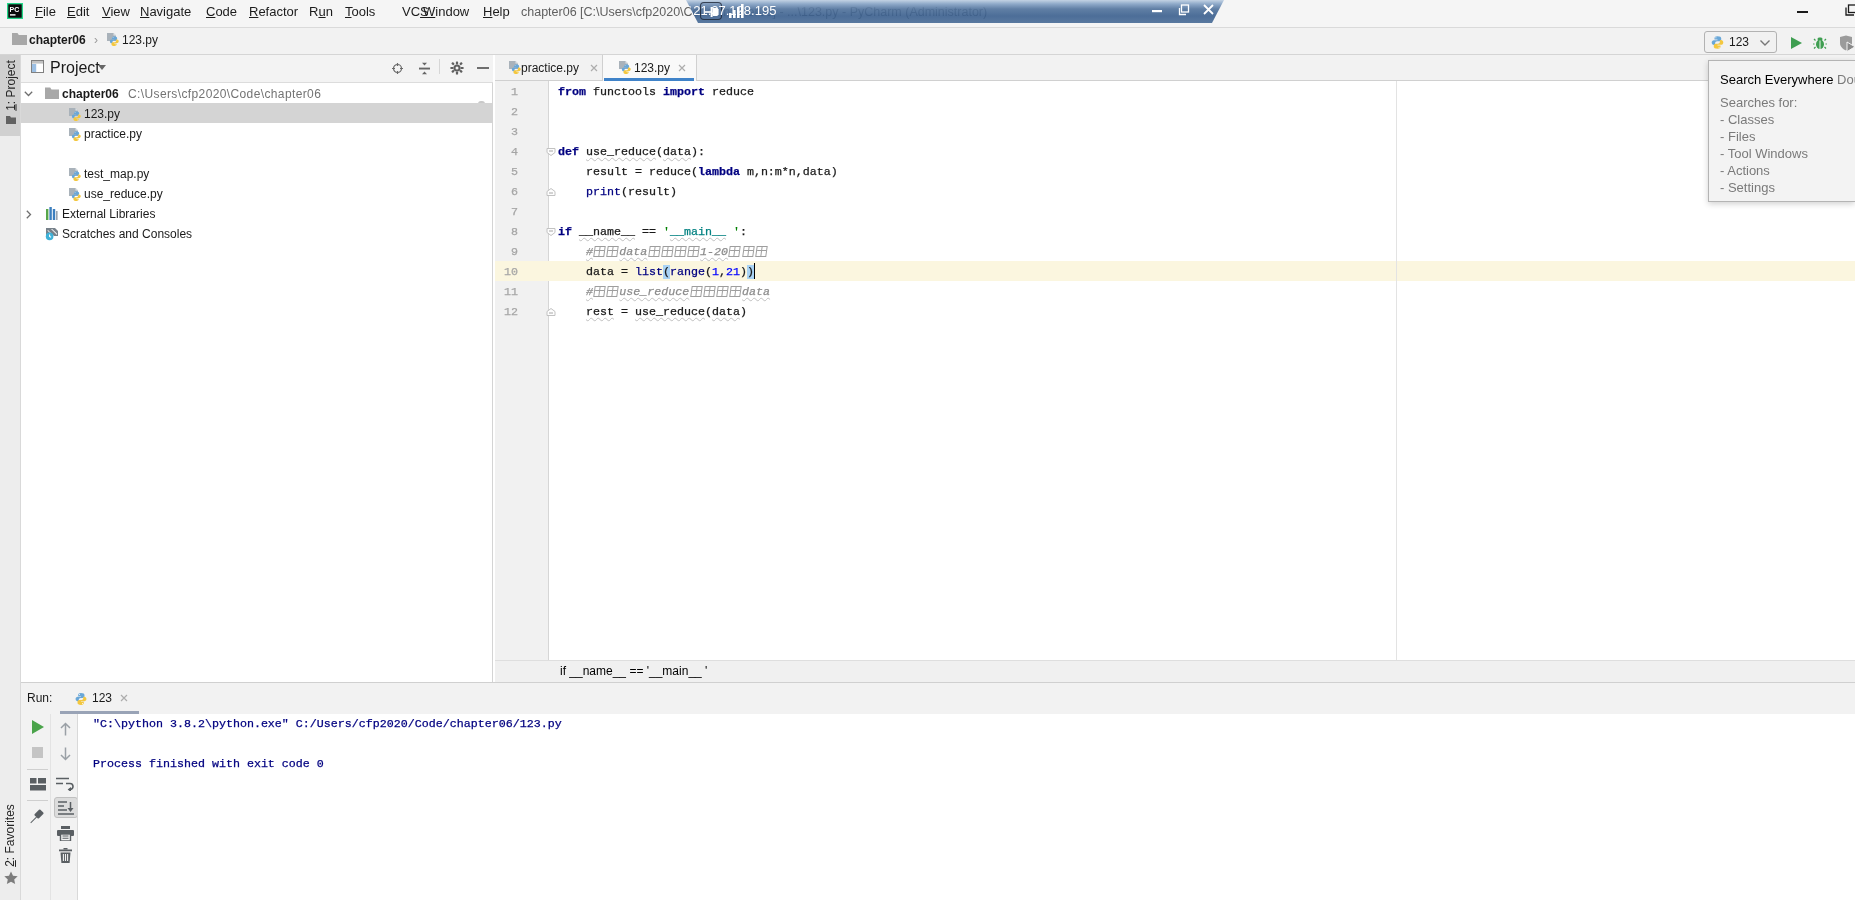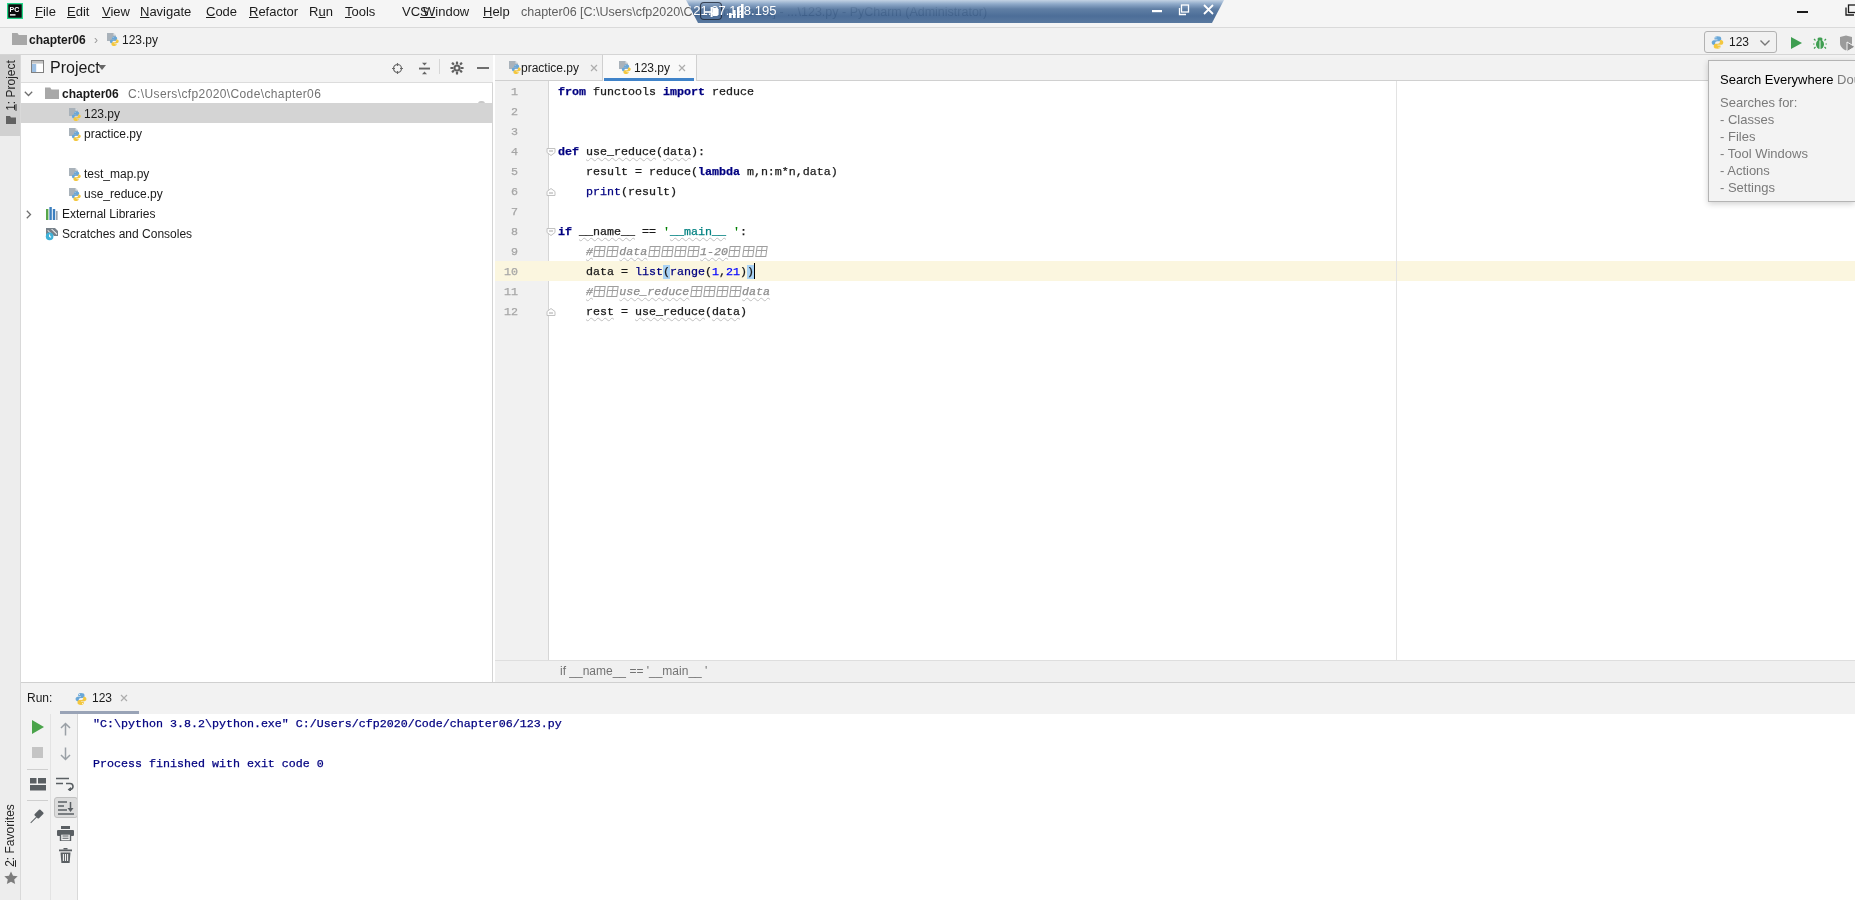--- a/index.html
+++ b/index.html
@@ -328,21 +328,21 @@
 <svg class="abs" style="left:546px;top:227px" width="10" height="10" viewBox="0 0 10 10">
     <path fill="#fdfdfd" stroke="#c2c2c2" d="M1 1.5h8v4L5 8.5 1 5.5z"></path>
     <path stroke="#a8a8a8" d="M3 4h4"></path>
   </svg>
 <svg class="abs" style="left:546px;top:307px" width="10" height="10" viewBox="0 0 10 10">
     <path fill="#fdfdfd" stroke="#c2c2c2" d="M5 1.5l4 3v4H1v-4z"></path>
     <path stroke="#a8a8a8" d="M3 6h4"></path>
   </svg>
 
 <div class="abs" id="crumbs">
-    <span style="position:absolute;left:65px;top:3px;font-size:12px;color:#737373">if __name__ == '__main__ '</span>
+    <span style="position:absolute;left:65px;top:3px;font-size:12px;color:#000000">if __name__ == '__main__ '</span>
   </div>
 
 <div class="abs" id="runpanel">
   <span style="position:absolute;left:6px;top:8px;font-size:12px">Run:</span>
   <svg class="ic" style="left:53px;top:9px" width="14" height="14" viewBox="0 0 15 15">
       <use href="#pylogo"></use>
     </svg>
   <span style="position:absolute;left:71px;top:8px;font-size:12px">123</span>
   <svg class="ic" style="left:99px;top:11px" width="8" height="8" viewBox="0 0 8 8">
       <path stroke="#adadad" stroke-width="1.2" d="M1 1l6 6M7 1L1 7"></path>

